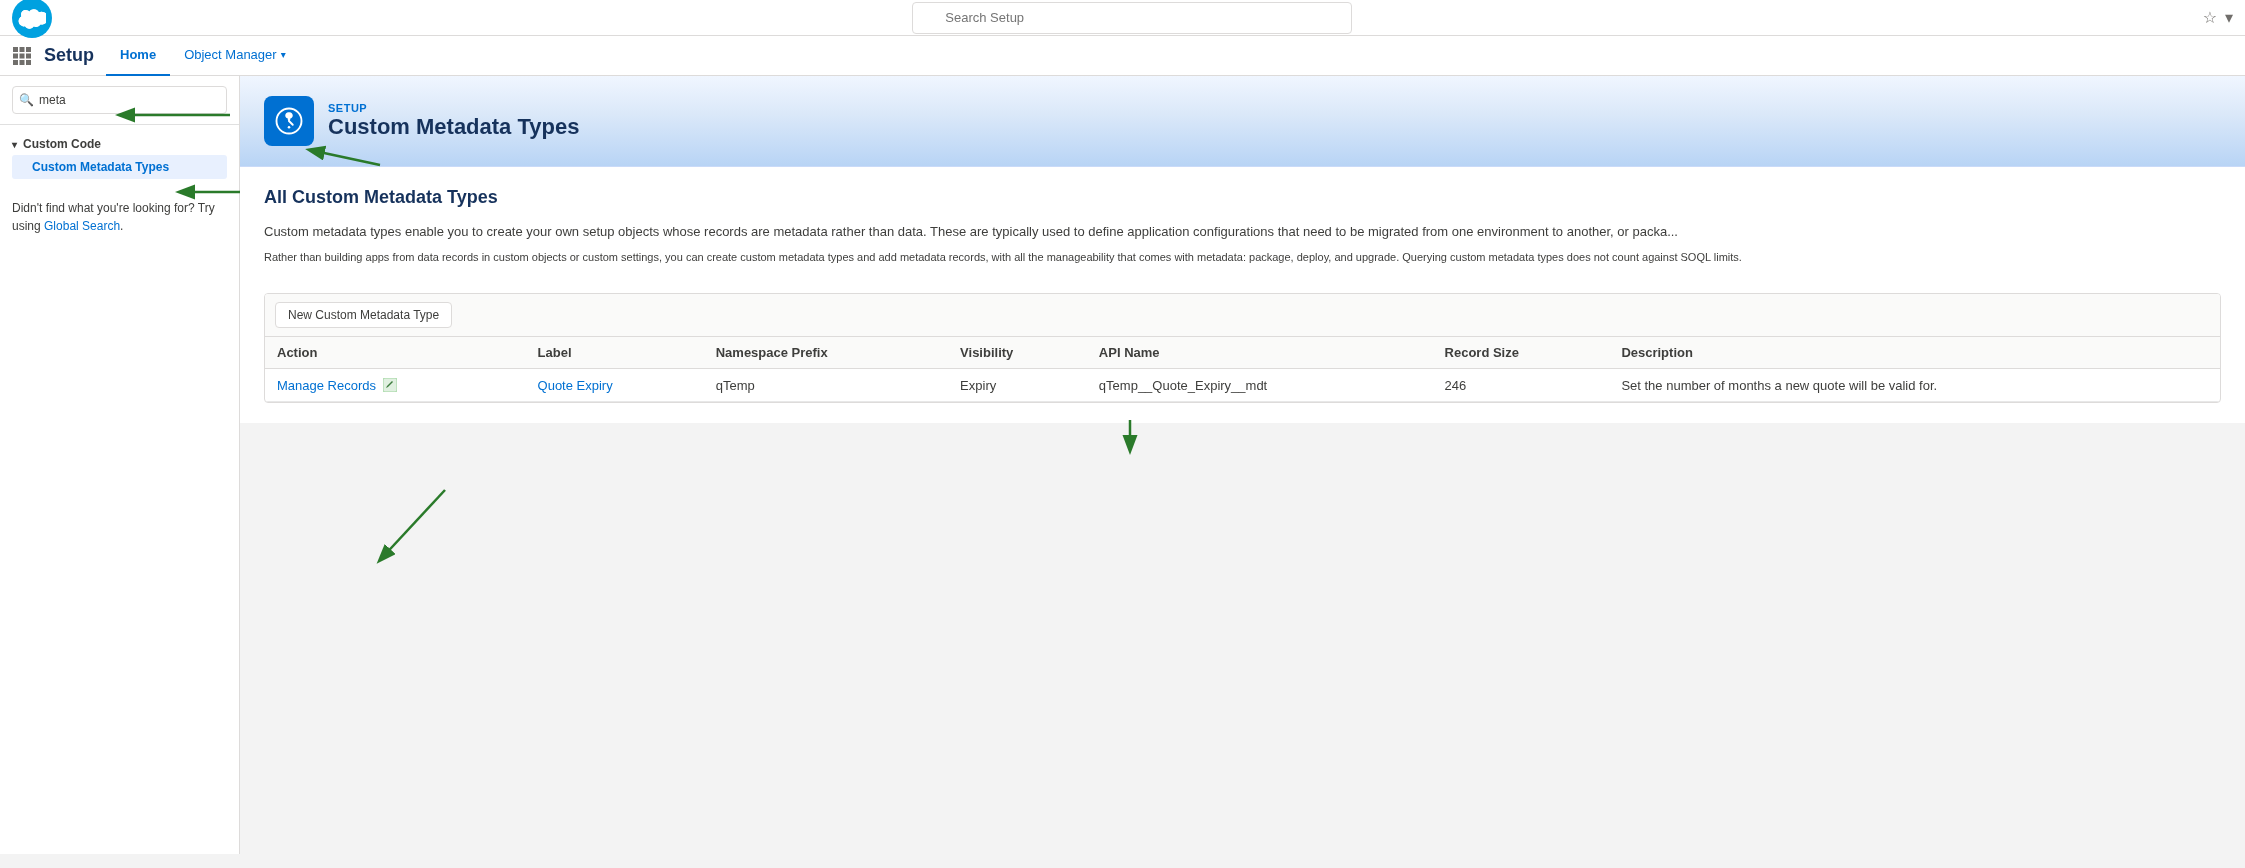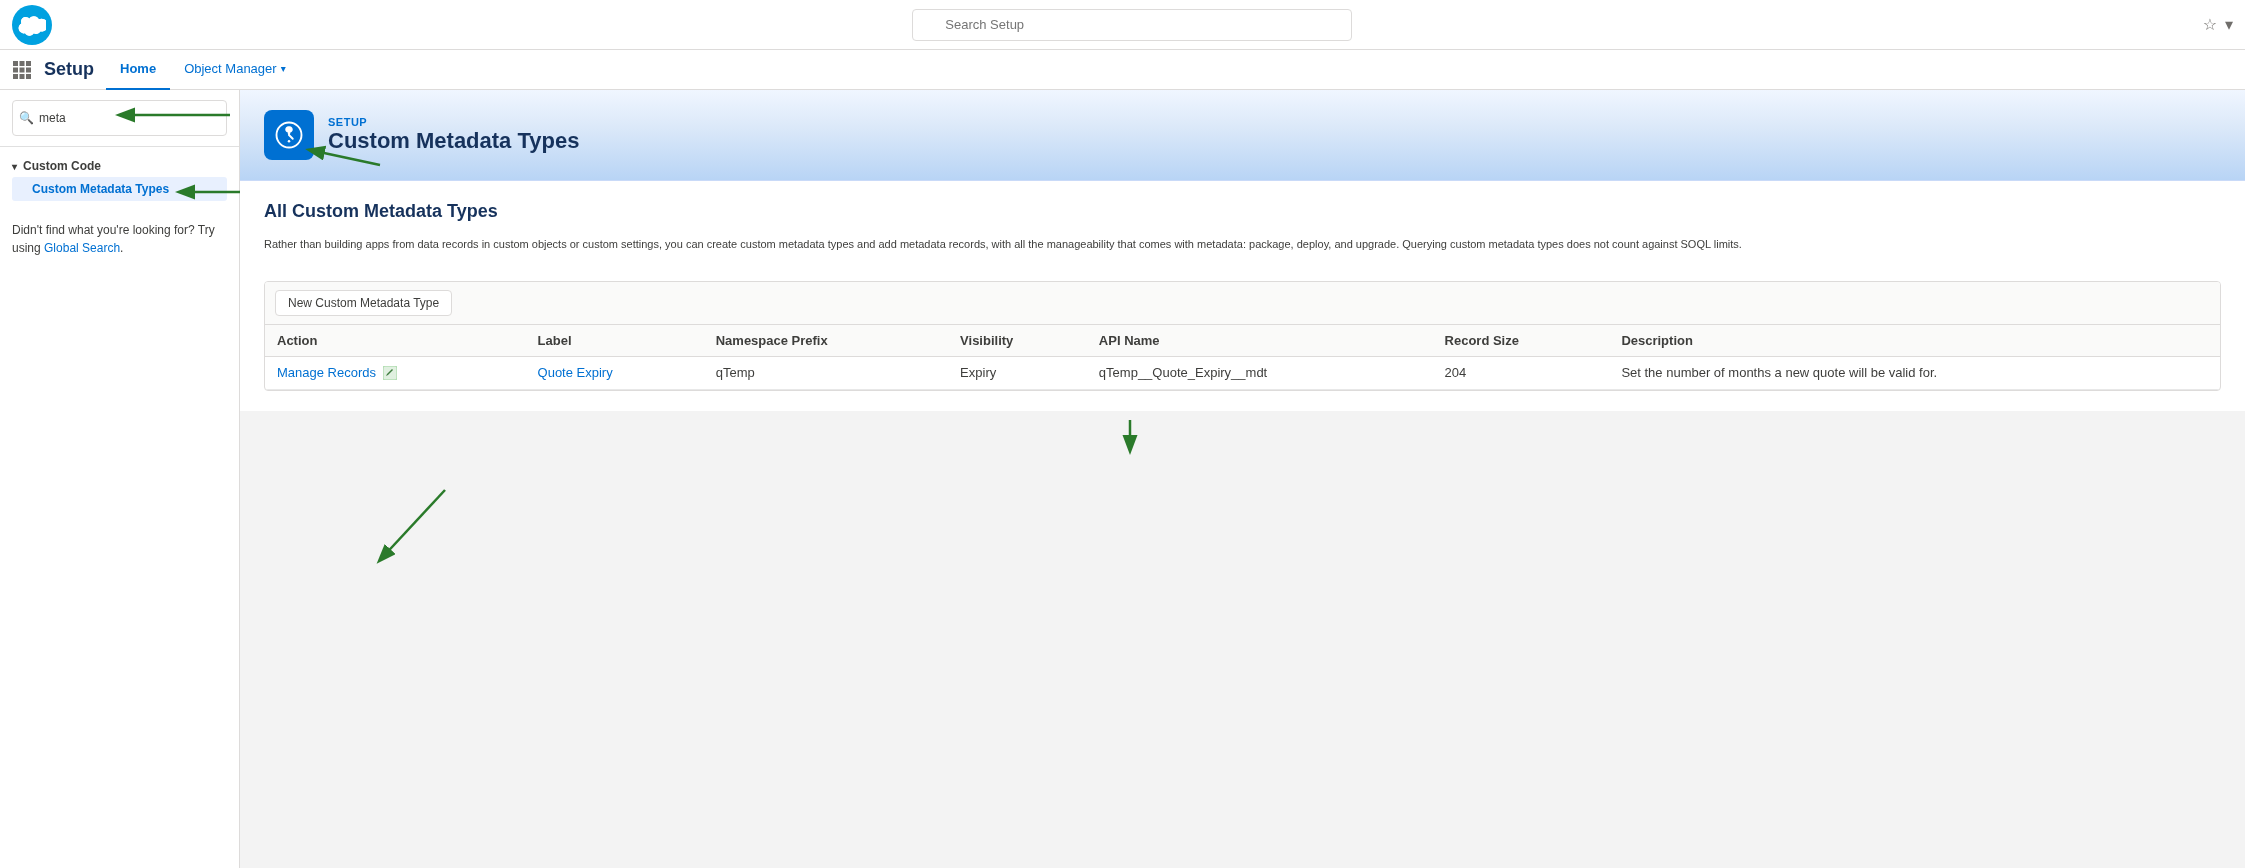--- a/index.html
+++ b/index.html
@@ -3,21 +3,21 @@
   <meta charset="utf-8">
   <style>
     * { box-sizing: border-box; margin: 0; padding: 0; }
     body { font-family: 'Salesforce Sans', Arial, sans-serif; font-size: 13px; background: #f3f3f3; height: 868px; overflow: hidden; }
 
     
     .top-header {
       display: flex;
       align-items: center;
       background: #fff;
-      height: 50px;
+      height: 36px;
       border-bottom: 1px solid #dddbda;
       padding: 0 12px;
       position: relative;
       z-index: 100;
     }
     .salesforce-logo {
       width: 40px;
       height: 40px;
       background: #00a1e0;
       border-radius: 50%;
@@ -129,21 +129,21 @@
     }
     .sidebar-search {
       padding: 10px 12px;
       border-bottom: 1px solid #e0e0e0;
     }
     .sidebar-search-wrap {
       position: relative;
     }
     .sidebar-search-input {
       width: 100%;
-      height: 36px;
+      height: 28px;
       border: 1px solid #dddbda;
       border-radius: 4px;
       padding: 0 8px 0 26px;
       font-size: 12px;
       color: #3e3e3c;
     }
     .sidebar-search-icon {
       position: absolute;
       left: 7px;
       top: 50%;
@@ -408,20 +408,21 @@
       </div>
       <div class="page-header-text">
         <div class="setup-label">SETUP</div>
         <div class="page-title">Custom Metadata Types</div>
       </div>
     </div>
 
     <div class="page-content">
       <h2 style="font-size:18px; font-weight:600; color:#16325c; margin-bottom:14px;">All Custom Metadata Types</h2>
 
+      <p class="page-description">Custom metadata types enable you to create your own setup objects whose records are metadata rather than data. These are typically used to define application configurations that need to be migrated from one environment to another, or packa...</p>
       <p class="page-description-2">Rather than building apps from data records in custom objects or custom settings, you can create custom metadata types and add metadata records, with all the manageability that comes with metadata: package, deploy, and upgrade. Querying custom metadata types does not count against SOQL limits.</p>
 
       <div class="table-container">
         <div class="table-toolbar">
           <button class="btn-new">New Custom Metadata Type</button>
         </div>
         <table>
           <thead>
             <tr>
               <th>Action</th>
@@ -445,21 +446,21 @@
                     </svg>
                   </span>
                 </span>
               </td>
               <td>
                 <a href="#" class="link-cell">Quote Expiry</a>
               </td>
               <td>qTemp</td>
               <td>Expiry</td>
               <td>qTemp__Quote_Expiry__mdt</td>
-              <td>204</td>
+              <td>246</td>
               <td>Set the number of months a new quote will be valid for.</td>
             </tr>
           </tbody>
         </table>
       </div>
     </div>
   </div>
 </div>
 
 <div class="arrows-overlay">

